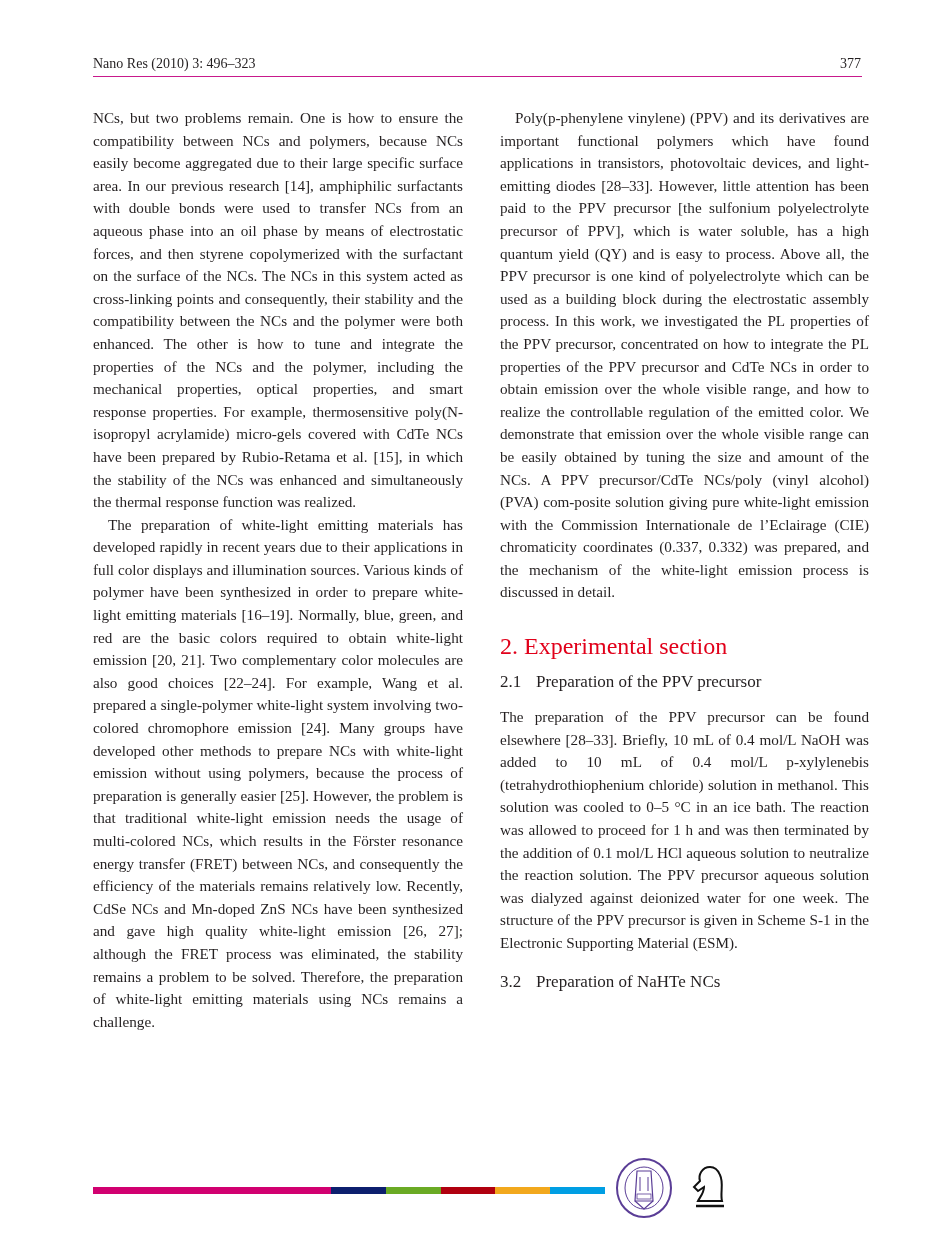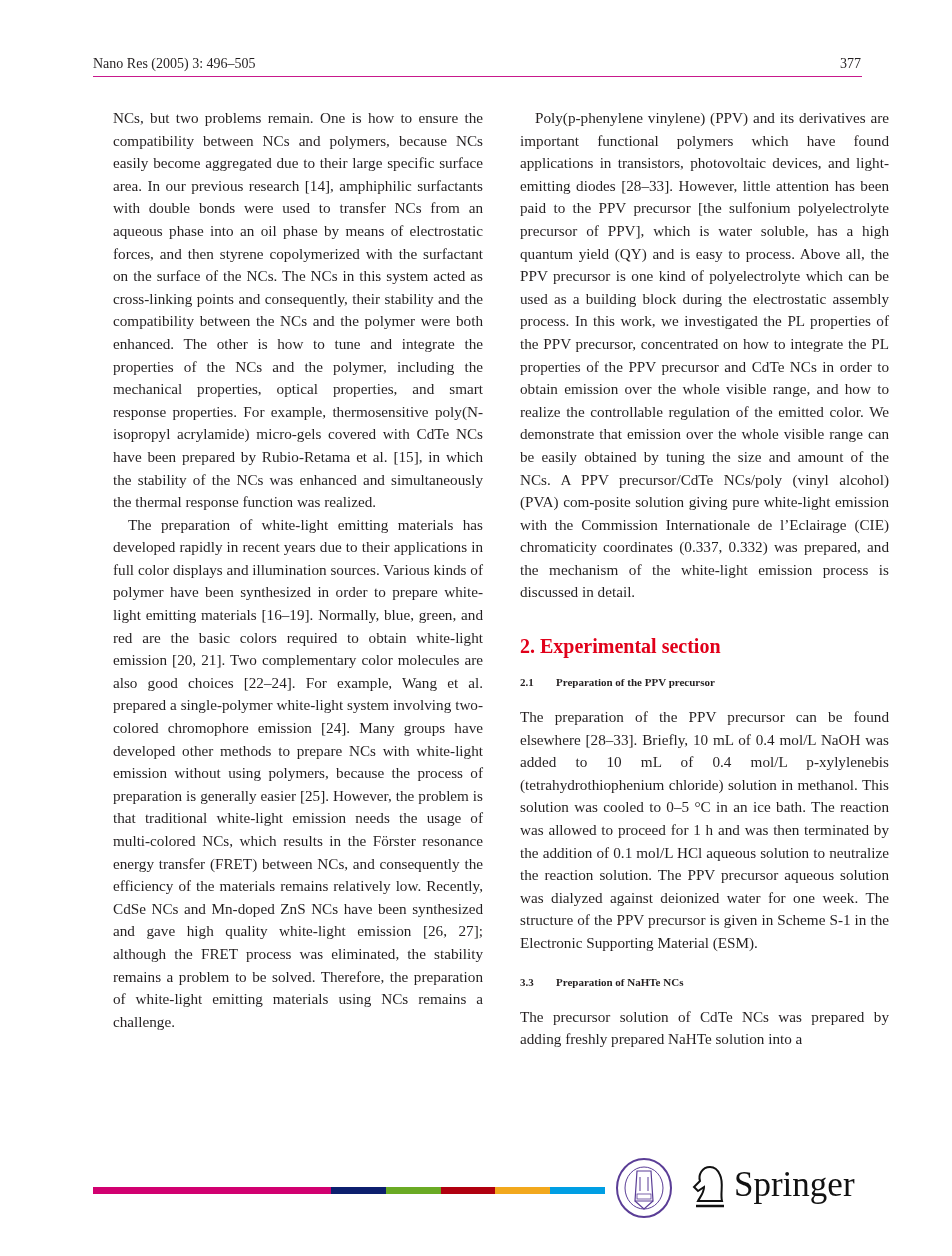--- a/index.html
+++ b/index.html
@@ -3,55 +3,54 @@
 <meta charset="utf-8">
 <style>
   html, body { margin: 0; padding: 0; background: #ffffff; }
   body { width: 952px; height: 1256px; position: relative; overflow: hidden;
          font-family: "Liberation Serif", "DejaVu Serif", serif; color: #231f20; }
   .header { position: absolute; left: 93px; top: 56px; width: 768px; height: 20px;
             font-size: 14px; }
   .header .left { position: absolute; left: 0; top: 0; }
   .header .right { position: absolute; right: 0; top: 0; }
   .header-rule { position: absolute; left: 93px; top: 76px; width: 769px; height: 1px; background: #c8198c; }
-  .col { position: absolute; top: 107px; font-size: 15.2px; line-height: 22.6px; text-align: justify; margin-left: 20px; }
+  .col { position: absolute; top: 107px; font-size: 15.2px; line-height: 22.6px; text-align: justify; }
   .col.left { left: 93px; width: 370px; }
   .col.right { left: 500px; width: 369px; }
   .col p { margin: 0; }
   .indent { text-indent: 15px; }
-  .sec-head { color: #e1001a; font-weight: bold; font-size: 20px; margin: 29px 0 12px 0 !important; line-height: 26px; }
-  .sub-head { font-weight: bold; font-size: 11px; margin: 10px 0 13px 0 !important; line-height: 22px; }
+  .sec-head { color: #e1001a; font-weight: normal; font-size: 24px; margin: 29px 0 12px 0 !important; line-height: 26px; }
+  .sub-head { font-weight: normal; font-size: 17px; margin: 10px 0 13px 0 !important; line-height: 22px; }
   .sub-head .num { display: inline-block; width: 36px; }
   .footer-bar { position: absolute; top: 1187px; height: 7px; display: flex; left: 93px; }
   .footer-bar span { display: block; height: 7px; }
   .logo-tsinghua { position: absolute; left: 615px; top: 1157px; width: 58px; height: 62px; }
   .logo-springer { position: absolute; left: 690px; top: 1163px; height: 50px; width: 175px; }
   .springer-text { position: absolute; left: 44px; top: 2px; font-size: 35px; font-family: "Liberation Serif", serif; color: #111; }
 </style>
 </head>
 <body>
 
 <div class="header">
-  <span class="left">Nano Res (2005) 3: 496–505</span>
+  <span class="left">Nano Res (2010) 3: 496–323</span>
   <span class="right">377</span>
 </div>
 <div class="header-rule" style="background: rgb(200, 25, 140);"></div>
 
 <div class="col left">
   <p>NCs, but two problems remain. One is how to ensure the compatibility between NCs and polymers, because NCs easily become aggregated due to their large specific surface area. In our previous research [14], amphiphilic surfactants with double bonds were used to transfer NCs from an aqueous phase into an oil phase by means of electrostatic forces, and then styrene copolymerized with the surfactant on the surface of the NCs. The NCs in this system acted as cross-linking points and consequently, their stability and the compatibility between the NCs and the polymer were both enhanced. The other is how to tune and integrate the properties of the NCs and the polymer, including the mechanical properties, optical properties, and smart response properties. For example, thermosensitive poly(N-isopropyl acrylamide) micro-gels covered with CdTe NCs have been prepared by Rubio-Retama et al. [15], in which the stability of the NCs was enhanced and simultaneously the thermal response function was realized.</p>
   <p class="indent">The preparation of white-light emitting materials has developed rapidly in recent years due to their applications in full color displays and illumination sources. Various kinds of polymer have been synthesized in order to prepare white-light emitting materials [16–19]. Normally, blue, green, and red are the basic colors required to obtain white-light emission [20, 21]. Two complementary color molecules are also good choices [22–24]. For example, Wang et al. prepared a single-polymer white-light system involving two-colored chromophore emission [24]. Many groups have developed other methods to prepare NCs with white-light emission without using polymers, because the process of preparation is generally easier [25]. However, the problem is that traditional white-light emission needs the usage of multi-colored NCs, which results in the Förster resonance energy transfer (FRET) between NCs, and consequently the efficiency of the materials remains relatively low. Recently, CdSe NCs and Mn-doped ZnS NCs have been synthesized and gave high quality white-light emission [26, 27]; although the FRET process was eliminated, the stability remains a problem to be solved. Therefore, the preparation of white-light emitting materials using NCs remains a challenge.</p>
 </div>
 
 <div class="col right">
   <p class="indent">Poly(p-phenylene vinylene) (PPV) and its derivatives are important functional polymers which have found applications in transistors, photovoltaic devices, and light-emitting diodes [28–33]. However, little attention has been paid to the PPV precursor [the sulfonium polyelectrolyte precursor of PPV], which is water soluble, has a high quantum yield (QY) and is easy to process. Above all, the PPV precursor is one kind of polyelectrolyte which can be used as a building block during the electrostatic assembly process. In this work, we investigated the PL properties of the PPV precursor, concentrated on how to integrate the PL properties of the PPV precursor and CdTe NCs in order to obtain emission over the whole visible range, and how to realize the controllable regulation of the emitted color. We demonstrate that emission over the whole visible range can be easily obtained by tuning the size and amount of the NCs. A PPV precursor/CdTe NCs/poly (vinyl alcohol) (PVA) com-posite solution giving pure white-light emission with the Commission Internationale de l’Eclairage (CIE) chromaticity coordinates (0.337, 0.332) was prepared, and the mechanism of the white-light emission process is discussed in detail.</p>
   <p class="sec-head" style="color: rgb(225, 0, 26);">2. Experimental section</p>
   <p class="sub-head"><span class="num">2.1</span><span>Preparation of the PPV precursor</span></p>
   <p>The preparation of the PPV precursor can be found elsewhere [28–33]. Briefly, 10 mL of 0.4 mol/L NaOH was added to 10 mL of 0.4 mol/L p-xylylenebis (tetrahydrothiophenium chloride) solution in methanol. This solution was cooled to 0–5 °C in an ice bath. The reaction was allowed to proceed for 1 h and was then terminated by the addition of 0.1 mol/L HCl aqueous solution to neutralize the reaction solution. The PPV precursor aqueous solution was dialyzed against deionized water for one week. The structure of the PPV precursor is given in Scheme S-1 in the Electronic Supporting Material (ESM).</p>
-  <p class="sub-head" style="margin-top:16px !important"><span class="num">3.3</span><span>Preparation of NaHTe NCs</span></p>
-  <p>The precursor solution of CdTe NCs was prepared by adding freshly prepared NaHTe solution into a</p>
+  <p class="sub-head" style="margin-top:16px !important"><span class="num">3.2</span><span>Preparation of NaHTe NCs</span></p>
 </div>
 
 <div class="footer-bar">
   <span style="width: 238px; background: rgb(209, 0, 112);"></span>
   <span style="width: 55px; background: rgb(13, 31, 110);"></span>
   <span style="width: 55px; background: rgb(106, 170, 36);"></span>
   <span style="width: 54px; background: rgb(176, 0, 15);"></span>
   <span style="width: 55px; background: rgb(242, 168, 29);"></span>
   <span style="width: 55px; background: rgb(0, 158, 227);"></span>
 </div>
@@ -66,14 +65,13 @@
     <line x1="25" y1="20" x2="25" y2="34" stroke="#5a3d96" stroke-width="1"></line>
     <line x1="33" y1="20" x2="33" y2="34" stroke="#5a3d96" stroke-width="1"></line>
   </svg>
 </div>
 
 <div class="logo-springer">
   <svg width="40" height="48" viewBox="0 0 40 48" style="position:absolute;left:0;top:0">
     <path d="M20 4 C12 4 8 12 10 18 L4 24 L8 28 L14 24 C14 30 10 34 8 38 L32 38 C30 30 34 20 30 12 C28 7 24 4 20 4 Z" fill="none" stroke="#111" stroke-width="2"></path>
     <line x1="6" y1="43" x2="34" y2="43" stroke="#111" stroke-width="2.5"></line>
   </svg>
-  <span class="springer-text">Springer</span>
 </div>
 
 </body></html>

